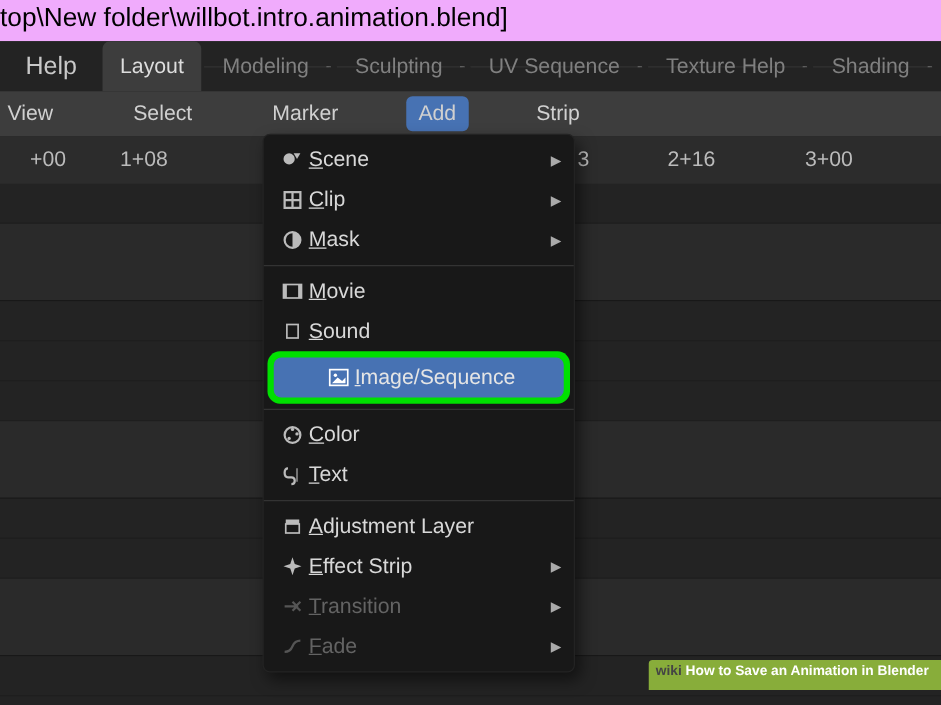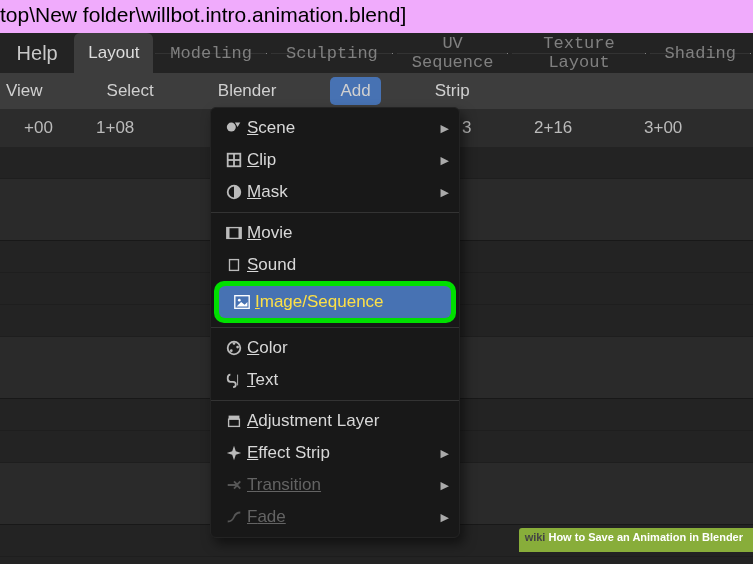--- a/index.html
+++ b/index.html
@@ -3,67 +3,67 @@
 <meta charset="utf-8">
 <style>
   * { box-sizing: border-box; margin: 0; padding: 0; font-family: -apple-system, "Segoe UI", sans-serif; }
   body { width: 753px; height: 564px; background: #232323; color: #c8c8c8; overflow: hidden; position: relative; }
   .titlebar { background: #f0abfc; color: #000; padding: 3px 0 6px 0; font-size: 21px; }
   .top-menus { background: #232323; display: flex; align-items: center; height: 40px; }
   .help { width: 82px; text-align: center; font-size: 20px; }
   .tabs { display: flex; align-items: center; height: 100%; text-align: center; }
   .tab { padding: 0 14px; font-size: 17px; color: #808080; height: 100%; display: flex; align-items: center; border-radius: 6px 6px 0 0; }
   .tab.active { background: #3d3d3d; color: #ddd; }
-  .tab.sep { border-left: 1px solid #3a3a3a; border-right: 1px solid #a3a3a3; margin: 0 2px; font-family: Liberation Mono, monospace; }
+  .tab.sep { border-left: 1px solid #3a3a3a; border-right: 4px solid #a3a3a3; margin: 0 2px; }
   .submenu { background: #3d3d3d; display: flex; align-items: center; height: 36px; padding: 0 0; gap: 40px; }
   .sub-item { padding: 0 12px; font-size: 17px; color: #d0d0d0; height: 100%; display: flex; align-items: center; }
   .sub-item.first { padding-left: 6px; }
   .sub-item.highlight { background: #4772b3; border-radius: 5px; padding: 4px 10px; margin: 3px 2px; height: auto; }
   .ruler { background: #2c2c2c; display: flex; align-items: center; height: 38px; font-size: 17px; color: #bbb; position: relative; }
   .tick { position: absolute; }
   .tracks { position: relative; }
   .track-row { height: 32px; border-bottom: 1px solid #1e1e1e; }
   .track-row.block { height: 62px; background: #2a2a2a; border-bottom: 1px solid #181818; }
   .menu { position: absolute; top: 107px; left: 210px; width: 250px; background: #181818; border: 1px solid #232323; border-radius: 6px; box-shadow: 4px 6px 12px rgba(0,0,0,0.5); padding: 4px 0; }
   .menu-item { display: flex; align-items: center; height: 32px; padding: 0 10px; font-size: 17px; color: #d8d8d8; position: relative; }
-  .menu-item.disabled { color: #636363; text-decoration: underline; }
+  .menu-item.disabled { color: #636363; }
   .menu-item .ico { width: 26px; display: flex; align-items: center; justify-content: center; color: #aaa; }
   .menu-item .ico svg { width: 18px; height: 18px; }
   .menu-item .lbl .ul { text-decoration: underline; }
   .menu-item .arrow { position: absolute; right: 10px; font-size: 11px; color: #aaa; }
   .sep { height: 1px; background: #333; margin: 4px 0; }
   .highlight-wrap { margin: 0 3px; padding: 5px; background: #00e000; border-radius: 10px; }
-  .menu-item.selected { background: #4772b3; color: #fde047; border-radius: 6px; }
+  .menu-item.selected { background: #4772b3; color: #e5e5e5; border-radius: 6px; justify-content: center; }
   .menu-item.selected .ico, .menu-item.selected .arrow { color: #fff; }
   .wiki-banner { position: absolute; bottom: 12px; right: 0; background: #88ad3a; color: #fff; font-size: 11px; font-weight: 600; padding: 3px 10px 9px 6px; display: flex; align-items: center; gap: 3px; border-radius: 3px 0 0 0; }
   .wiki-banner .wiki-logo { color: #444; font-weight: 700; }
 </style>
 </head>
 <body>
 
 <div class="titlebar">
   <span>top\New folder\willbot.intro.animation.blend]</span>
 </div>
 
 <div class="top-menus">
   <div class="help">Help</div>
   <div class="tabs" id="tabs">
       <div class="tab active">Layout</div>
       <div class="tab sep">Modeling</div>
       <div class="tab sep">Sculpting</div>
       <div class="tab sep">UV Sequence</div>
-      <div class="tab sep">Texture Layout</div>
+      <div class="tab sep">Texture Help</div>
       <div class="tab sep">Shading</div>
     </div>
 </div>
 
 <div class="submenu" id="submenu">
     <div class="sub-item first">View</div>
     <div class="sub-item">Select</div>
-    <div class="sub-item">Blender</div>
+    <div class="sub-item">Marker</div>
     <div class="sub-item highlight">Add</div>
     <div class="sub-item">Strip</div>
   </div>
 
 <div class="ruler" id="ruler">
     <span class="tick" style="left: 0px; margin-left: 24px;">+00</span>
     <span class="tick" style="left: 96px;">1+08</span>
     <span class="tick" style="left: 462px;">3</span>
     <span class="tick" style="left: 534px;">2+16</span>
     <span class="tick" style="left: 644px;">3+00</span>

